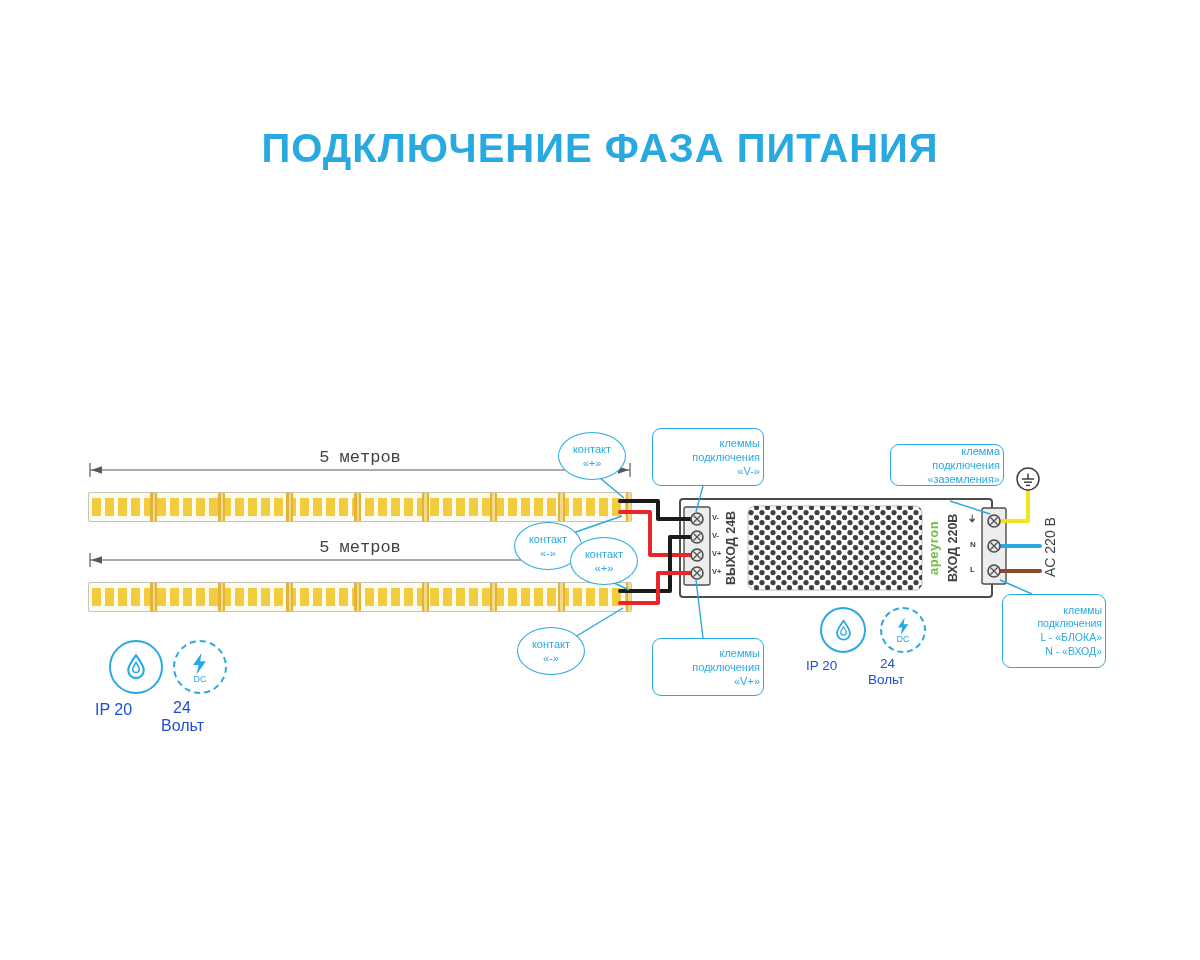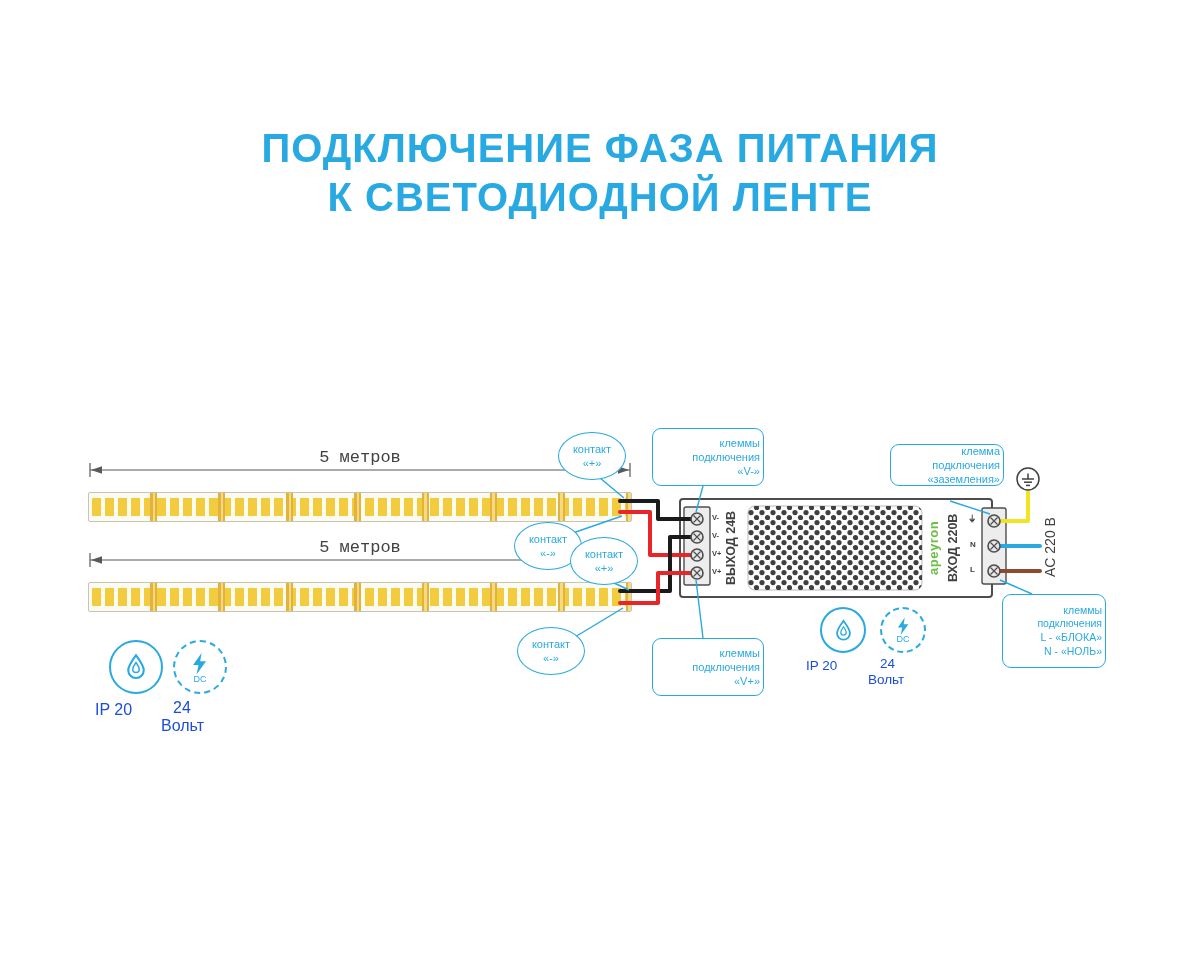--- a/index.html
+++ b/index.html
@@ -141,21 +141,20 @@
     <line x1="570" y1="640" x2="623" y2="608"></line>
     <line x1="703" y1="486" x2="696" y2="512"></line>
     <line x1="703" y1="638" x2="696" y2="580"></line>
     <line x1="950" y1="501" x2="990" y2="514"></line>
     <line x1="1032" y1="594" x2="1000" y2="580"></line>
   </g>
 </svg>
 
 <div class="title">
   <div>ПОДКЛЮЧЕНИЕ ФАЗА ПИТАНИЯ</div>
-  <div>К СВЕТОДИОДНОЙ ЛЕНТЕ</div>
 </div>
 
 <div class="dim-label" style="left:88px;top:448px;">5 метров</div>
 <div class="dim-label" style="left:88px;top:538px;">5 метров</div>
 
 <div class="co ellipse" style="left:558px;top:432px;">
   <span>контакт</span>
   <span>«+»</span>
 </div>
 <div class="co ellipse" style="left:514px;top:522px;">
@@ -183,21 +182,21 @@
 </div>
 <div class="co rectco" style="left:890px;top:444px;width:114px;height:42px;">
   <span>клемма</span>
   <span>подключения</span>
   <span>«заземления»</span>
 </div>
 <div class="co rectco" style="left:1002px;top:594px;width:104px;height:74px;font-size:10.5px;">
   <span>клеммы</span>
   <span>подключения</span>
   <span>L - «БЛОКА»</span>
-  <span>N - «НОЛЬ»</span>
+  <span>N - «ВХОД»</span>
 </div>
 
 <span class="tlabel" style="left:712px;top:514px;">V-</span>
 <span class="tlabel" style="left:712px;top:532px;">V-</span>
 <span class="tlabel" style="left:712px;top:550px;">V+</span>
 <span class="tlabel" style="left:712px;top:568px;">V+</span>
 
 <div class="vtext" style="left:724px;top:502px;height:92px;font-size:12.5px;font-weight:700;color:#414042;">ВЫХОД 24В</div>
 <div class="vtext" style="left:926px;top:502px;height:92px;font-size:13px;font-weight:700;color:#6CBE45;letter-spacing:.5px;">apeyron</div>
 <div class="vtext" style="left:946px;top:502px;height:92px;font-size:12.5px;font-weight:700;color:#414042;">ВХОД 220В</div>

